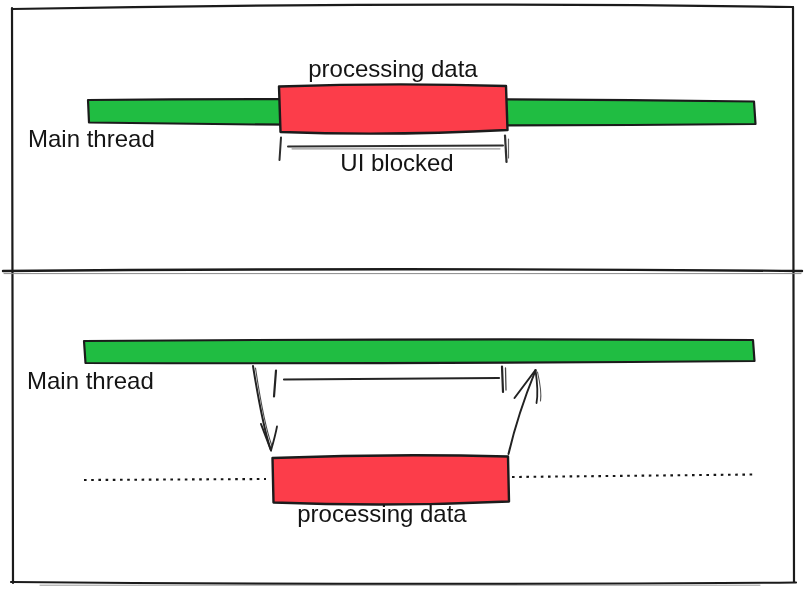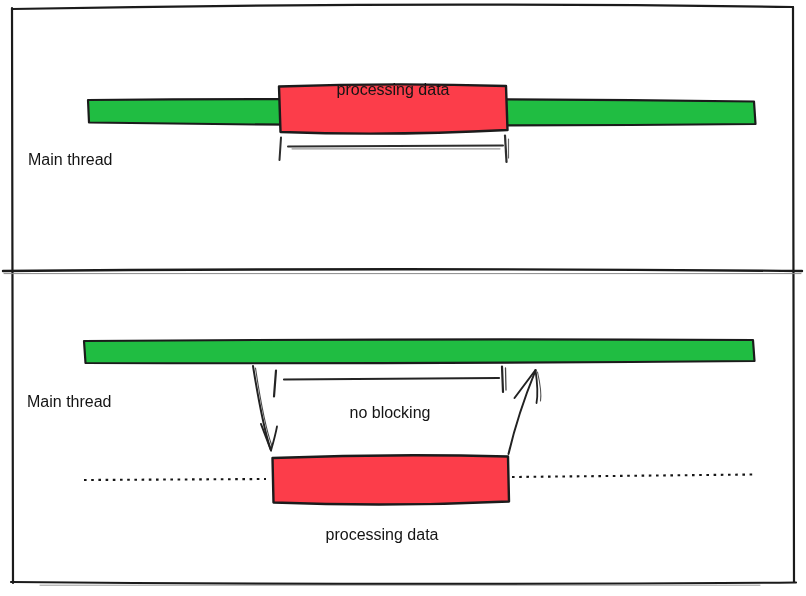--- a/index.html
+++ b/index.html
@@ -6,25 +6,24 @@
   .stage{
     position:relative;
     width:806px;height:596px;
     background:#ffffff;
     overflow:hidden;
     font-family:"Liberation Sans", sans-serif;
   }
   .stage svg{position:absolute;left:0;top:0;}
   .label{
     position:absolute;
-    font-size:16px;
+    font-size:24px;
     line-height:23px;
     color:#141414;
     white-space:nowrap;
-    margin-top:21px;
   }
   .label.centered{text-align:center;width:260px;}
 </style>
 </head>
 <body>
 
 <div class="stage">
 
   <svg width="806" height="596" viewBox="0 0 806 596">
 
@@ -83,21 +82,21 @@
       <path d="M535.5 370 L514.5 398" stroke-width="2"></path>
       <path d="M535.5 370 C537.5 384 538 395 536.5 403" stroke-width="1.8"></path>
       <path d="M537.5 372 C540.5 385 541.5 394 540.5 401" stroke="#555" stroke-width="1.1"></path>
     </g>
   </svg>
 
   <div class="label centered" style="left:263px;top:57px;">processing data</div>
 
   <div class="label" style="left:28px;top:127px;">Main thread</div>
 
+  <div class="label centered" style="left:267px;top:151px;">UI blocked</div>
 
   <div class="label" style="left:27px;top:369px;">Main thread</div>
 
-  <div class="label centered" style="left:260px;top:380px;">no blocking</div>
 
 
   <div class="label centered" style="left:252px;top:502px;">processing data</div>
 
 </div>
 
 </body></html>

